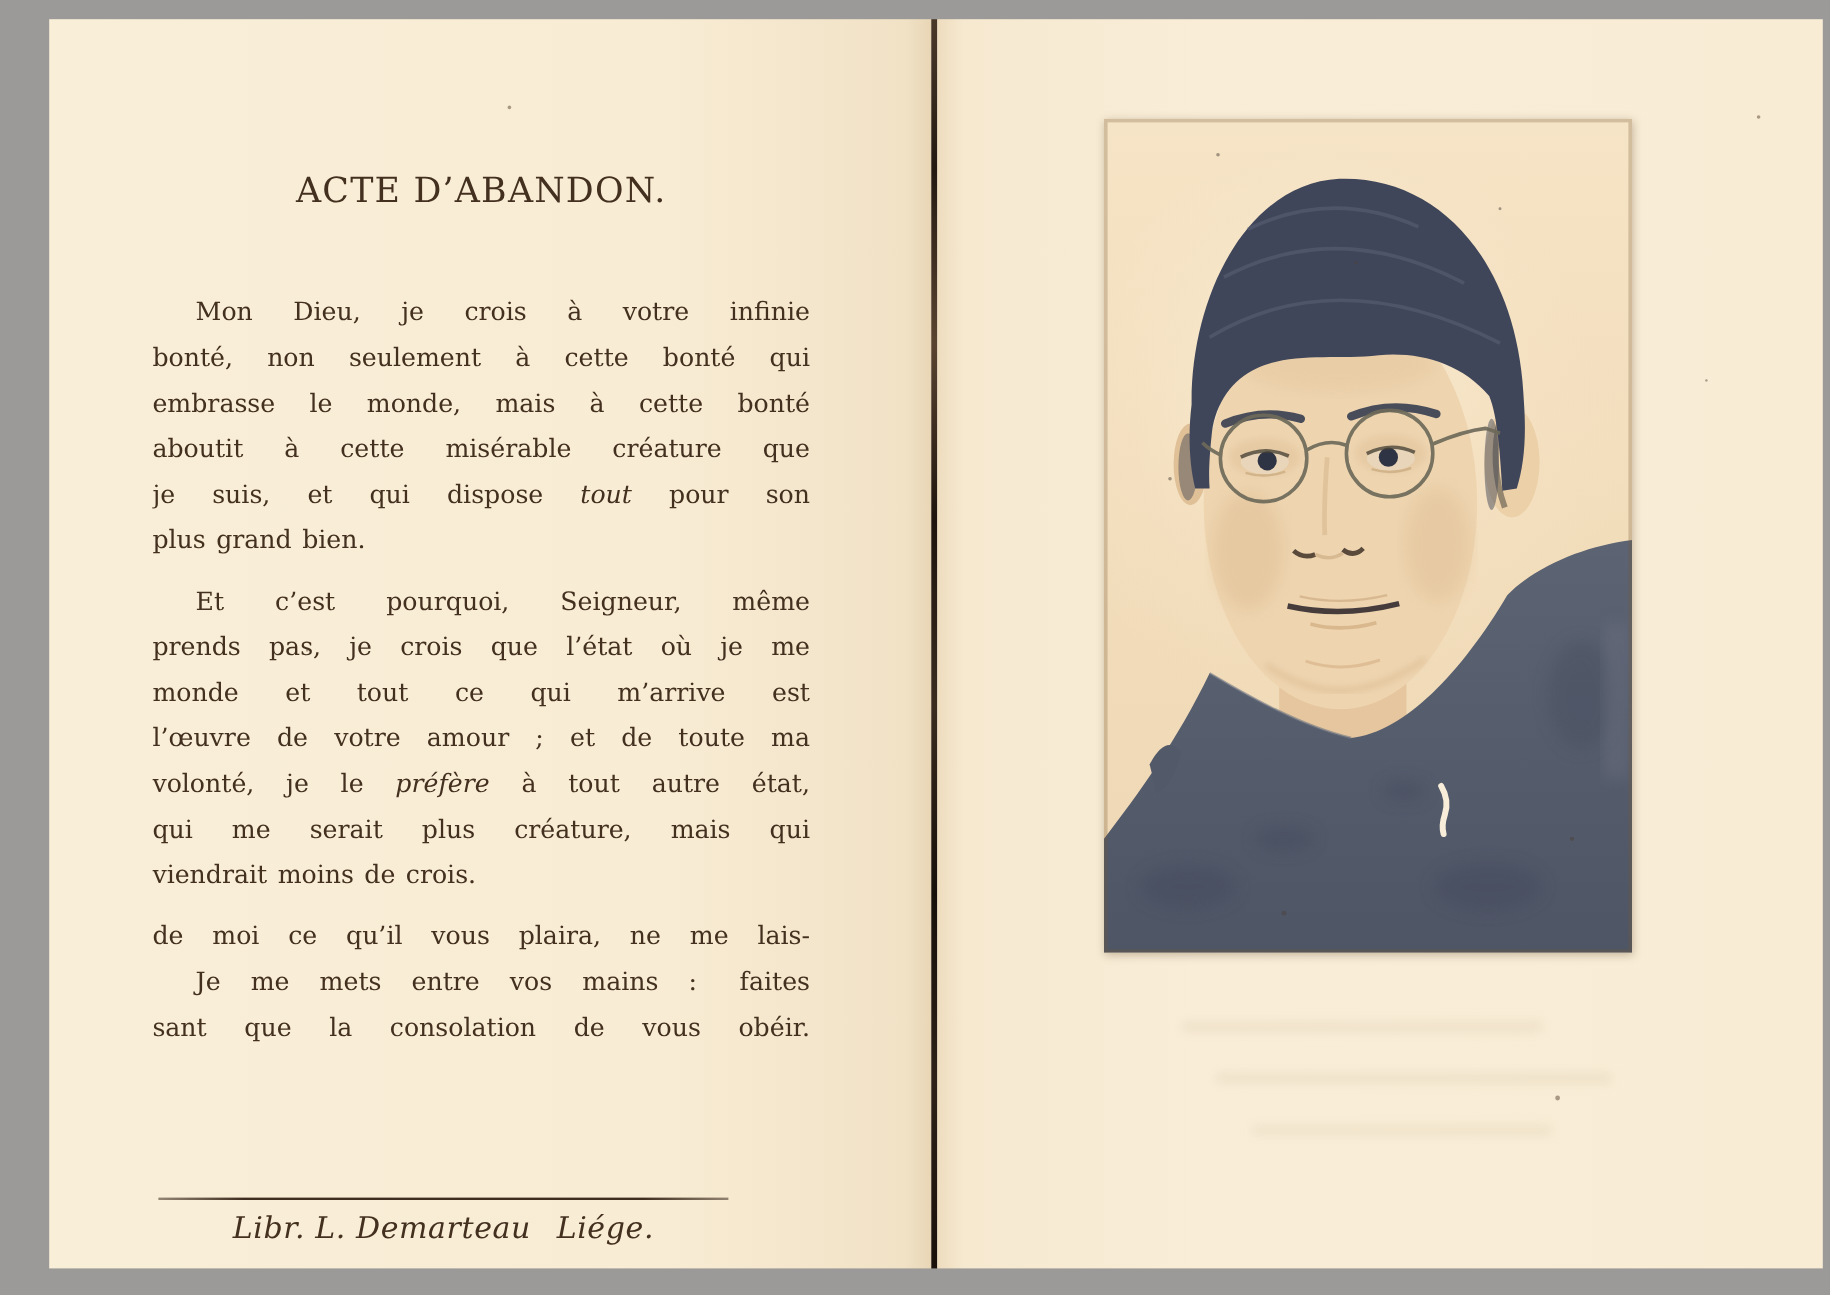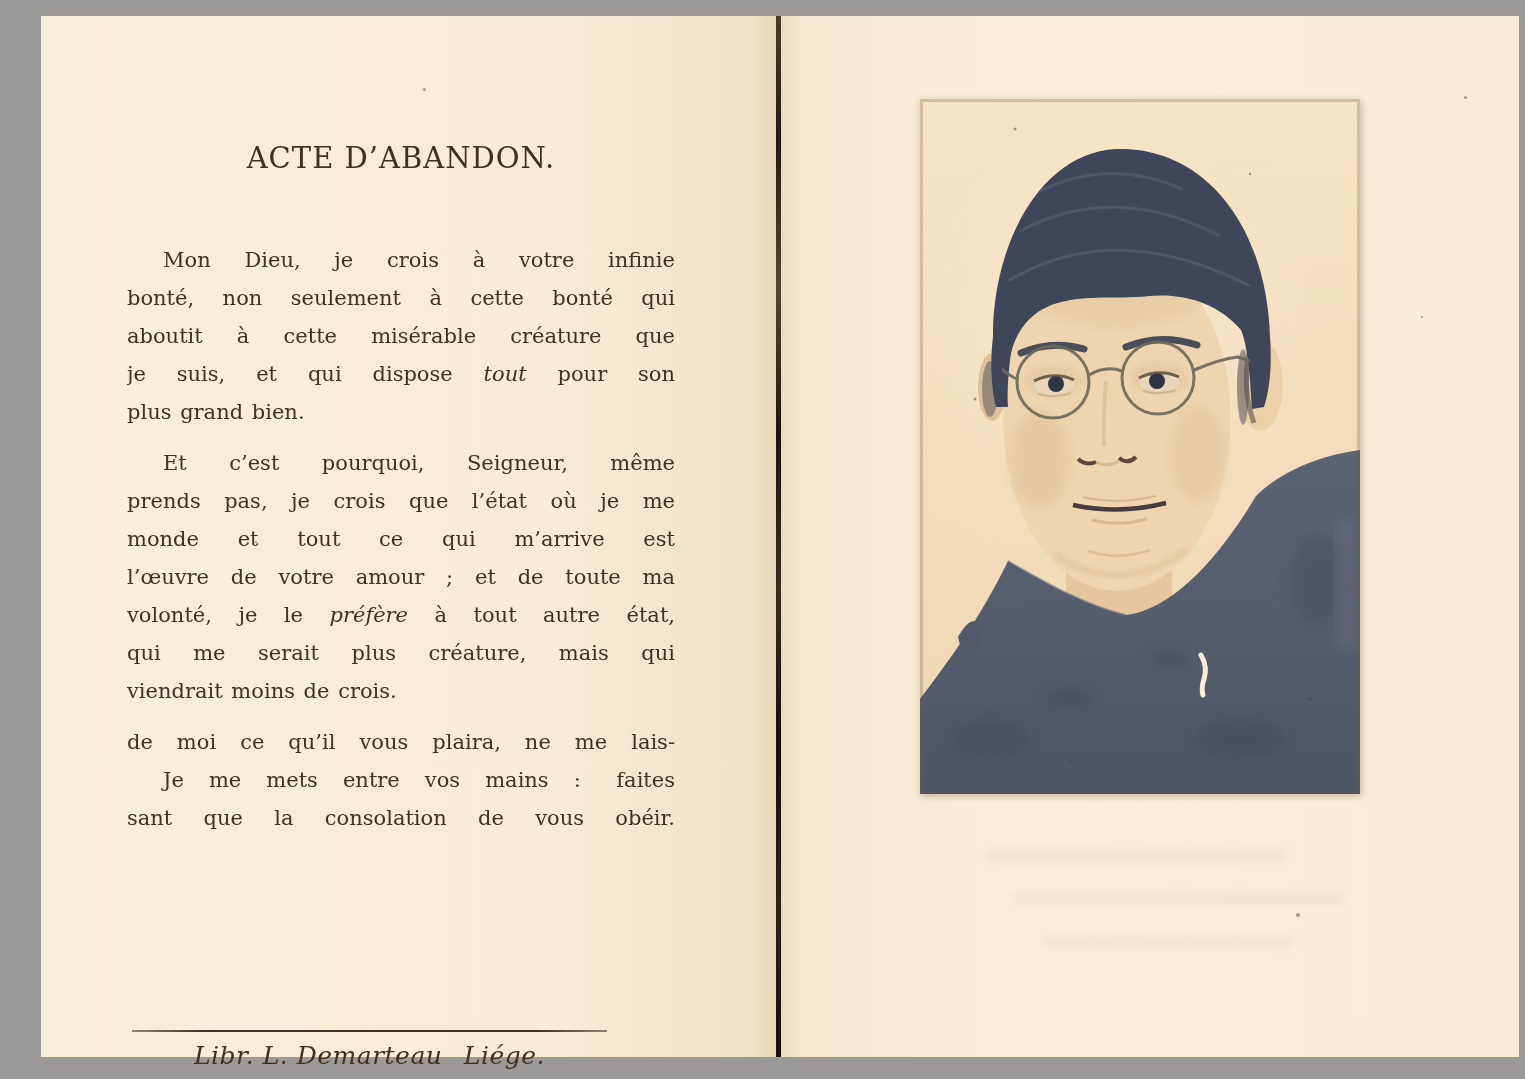--- a/index.html
+++ b/index.html
@@ -12,21 +12,21 @@
   
   .title{position:absolute;left:86px;top:122px;width:548px;margin:0;
     font-size:29px;font-weight:400;letter-spacing:1px;text-align:center;
     color:var(--ink,#43301f);line-height:40px;}
   .text-block{position:absolute;left:86px;top:184px;width:548px;color:var(--ink,#43301f);
     font-size:21px;word-spacing:2px;margin-top:41px;}
   .para{margin:0 0 13px 0;}
   .line{height:38px;line-height:38px;text-align:justify;text-align-last:justify;overflow:hidden;}
   .line.first{text-indent:36px;}
   .line.last{text-align-last:auto;}
-  .imprint{position:absolute;left:91px;top:982px;width:475px;margin-top:32px;}
+  .imprint{position:absolute;left:91px;top:982px;width:475px;}
   .rule{height:2px;background:linear-gradient(90deg,rgba(63,46,32,.55),#3f2e20 15%,#3f2e20 85%,rgba(63,46,32,.55));}
   .imprint-text{margin-top:9px;text-align:center;font-style:italic;font-size:25px;
     letter-spacing:.5px;color:var(--ink,#43301f);}
   
   .photo{position:absolute;left:139px;top:83px;width:440px;height:695px;margin:0;
     box-shadow:1px 2px 7px rgba(100,78,48,.35);}
   .ghost{position:absolute;border-radius:4px;background:rgba(165,135,92,.10);filter:blur(4px);}
   .g1{left:204px;top:835px;width:300px;height:9px;}
   .g2{left:232px;top:878px;width:330px;height:9px;}
   .g3{left:262px;top:922px;width:250px;height:8px;}
@@ -36,20 +36,21 @@
 <body>
 
 <div class="scan">
 
   <section class="page left">
     <h1 class="title">ACTE D’ABANDON.</h1>
     <div class="text-block">
         <div class="para">
           <div class="line first">Mon Dieu, je crois à votre infinie</div>
           <div class="line">bonté, non seulement à cette bonté qui</div>
+          <div class="line">embrasse le monde, mais à cette bonté</div>
           <div class="line">aboutit à cette misérable créature que</div>
           <div class="line">je suis, et qui dispose <i>tout</i> pour son</div>
           <div class="line last">plus grand bien.</div>
         </div>
         <div class="para">
           <div class="line first">Et c’est pourquoi, Seigneur, même</div>
           <div class="line">prends pas, je crois que l’état où je me</div>
           <div class="line">monde et tout ce qui m’arrive est</div>
           <div class="line">l’œuvre de votre amour ; et de toute ma</div>
           <div class="line">volonté, je le <i>préfère</i> à tout autre état,</div>

